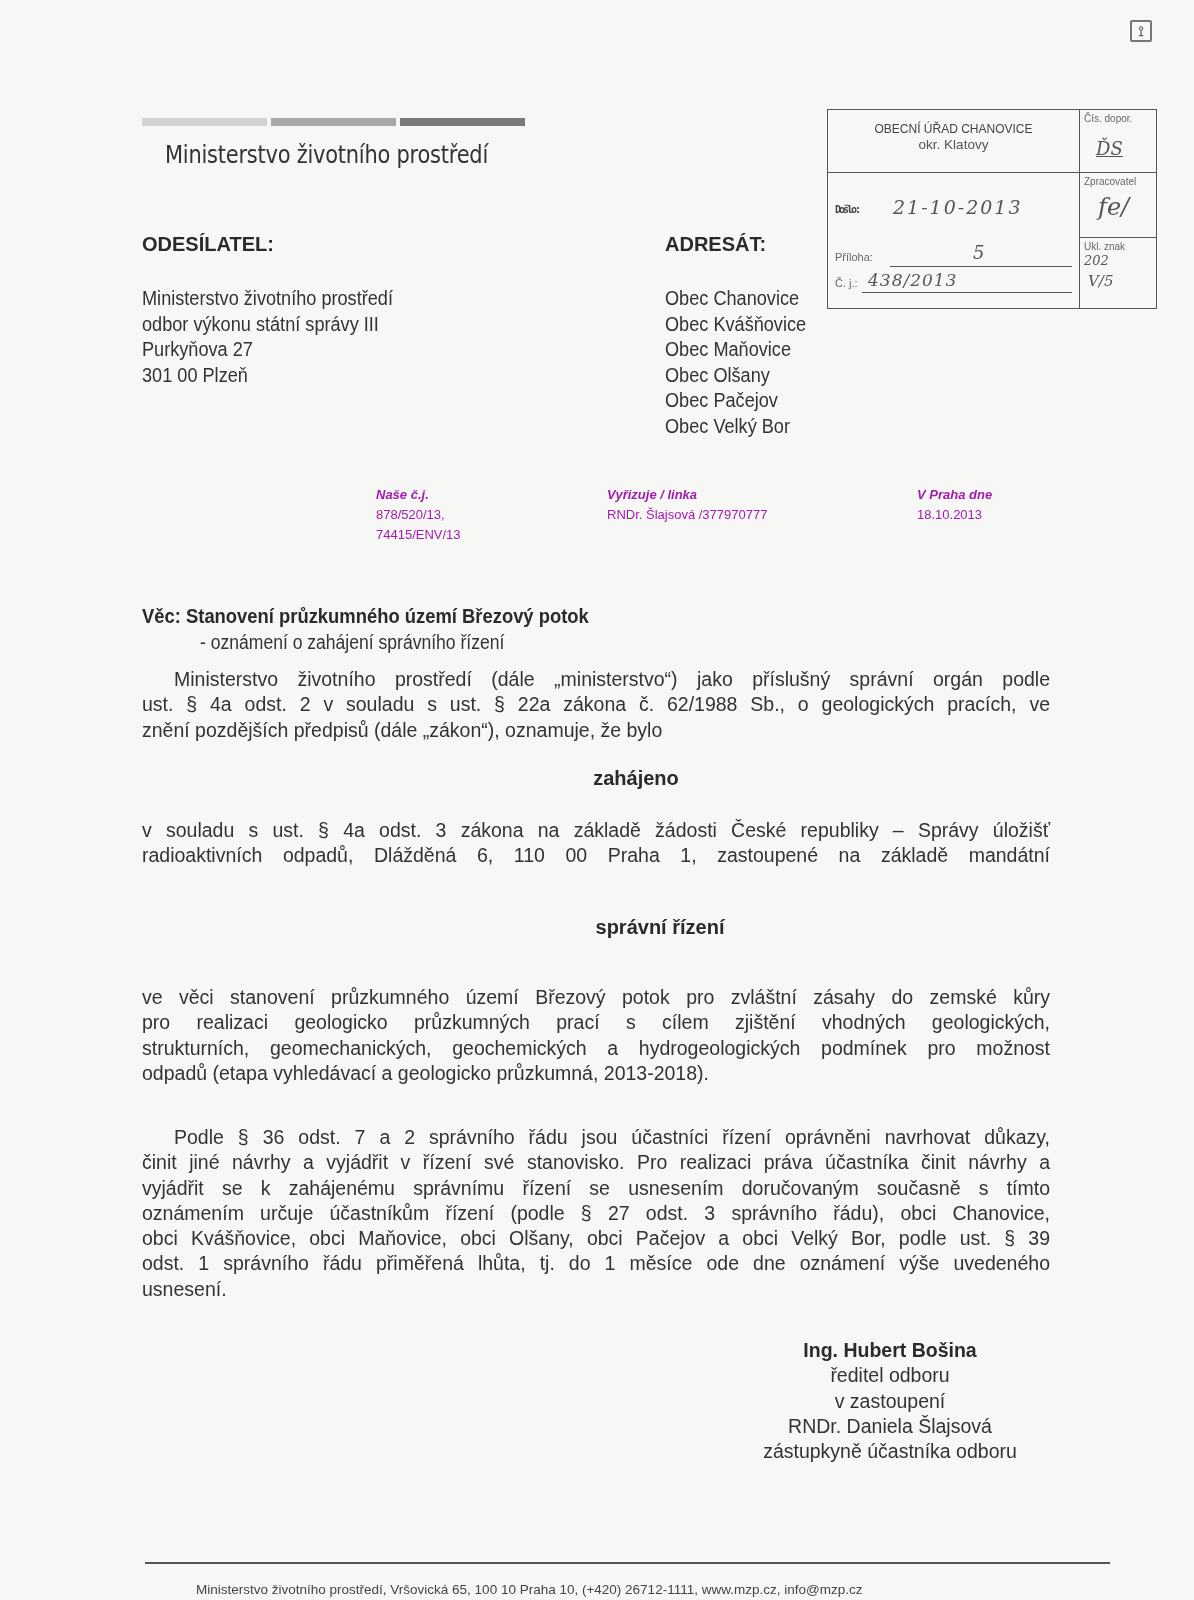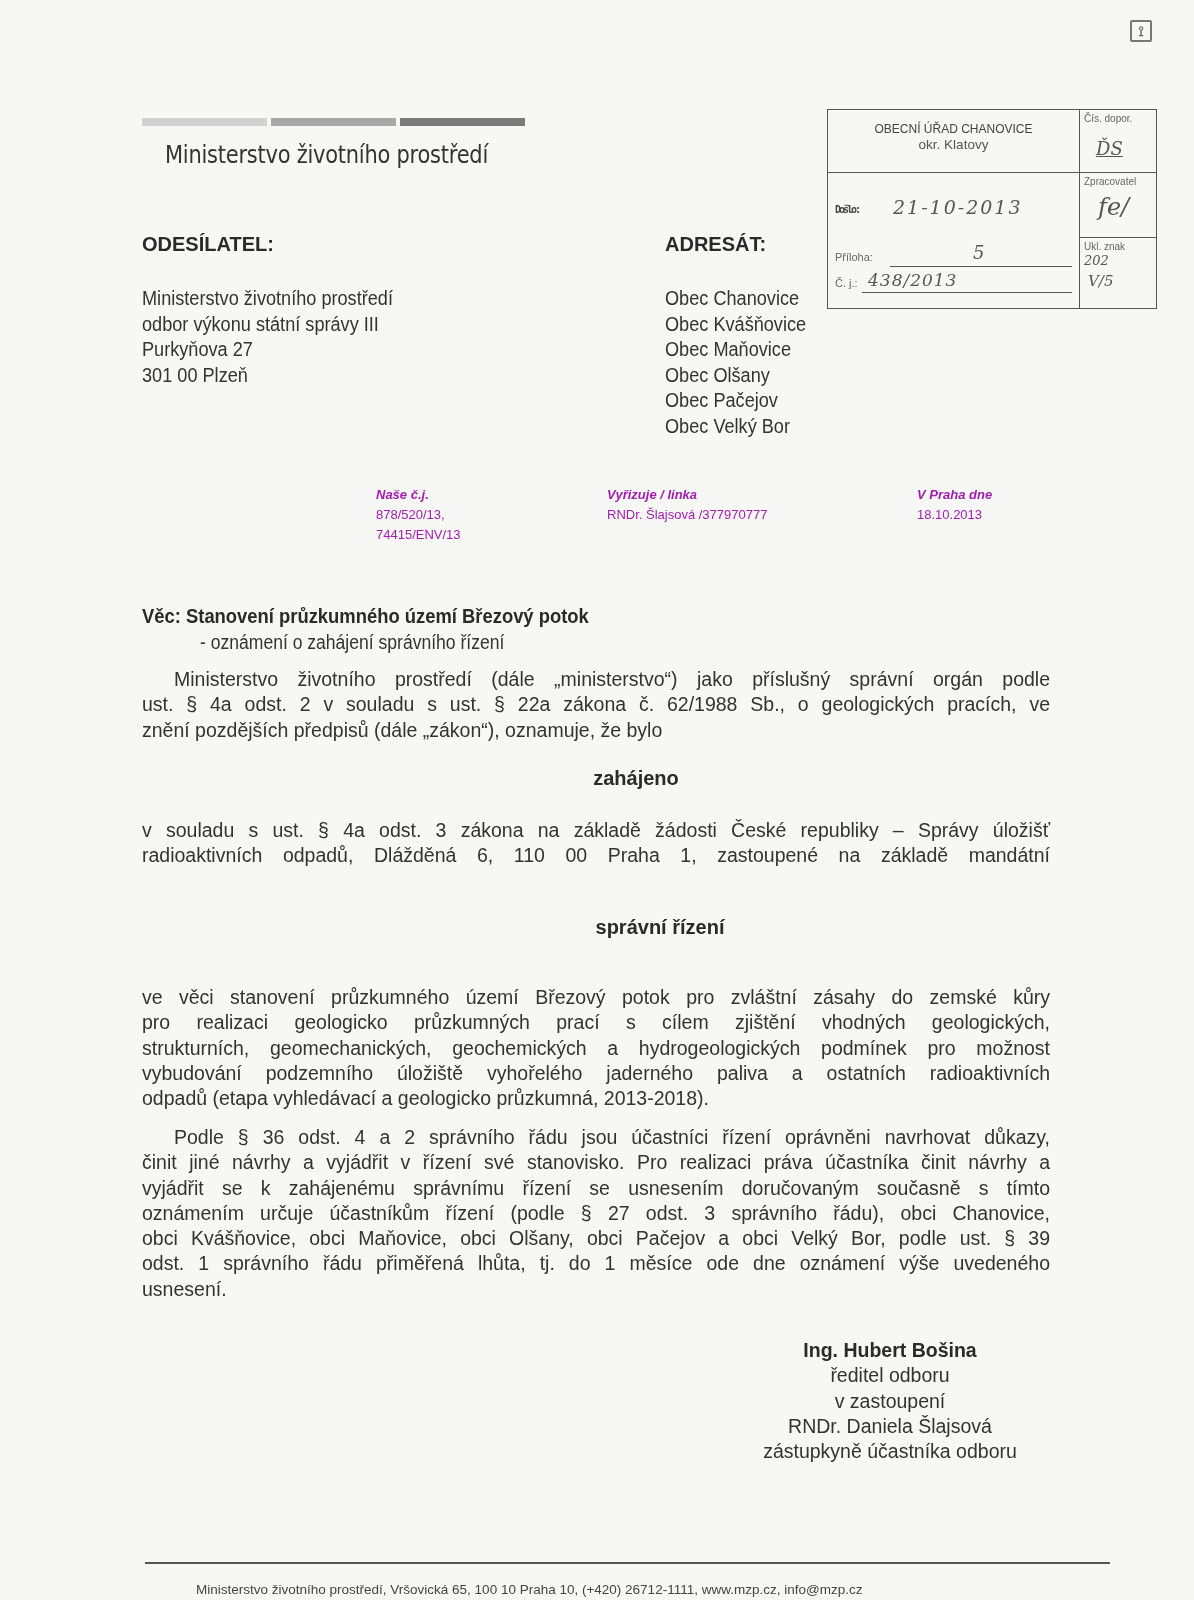--- a/index.html
+++ b/index.html
@@ -196,26 +196,25 @@
     <span class="line just">v souladu s ust. § 4a odst. 3 zákona na základě žádosti České republiky – Správy úložišť</span>
     <span class="line just">radioaktivních odpadů, Dlážděná 6, 110 00 Praha 1, zastoupené na základě mandátní</span>
   </div>
 
   <div class="center-word cw2">správní řízení</div>
 
   <div class="para p3">
     <span class="line just">ve věci stanovení průzkumného území Březový potok pro zvláštní zásahy do zemské kůry</span>
     <span class="line just">pro realizaci geologicko průzkumných prací s cílem zjištění vhodných geologických,</span>
     <span class="line just">strukturních, geomechanických, geochemických a hydrogeologických podmínek pro možnost</span>
-    <span class="line just">vybudování podzemního úložiště vyhořelého jaderného paliva a ostatních radioaktivních</span>
     <span class="line">odpadů (etapa vyhledávací a geologicko průzkumná, 2013-2018).</span>
   </div>
 
   <div class="para p4">
-    <span class="line just indent">Podle § 36 odst. 4 a 2 správního řádu jsou účastníci řízení oprávněni navrhovat důkazy,</span>
+    <span class="line just indent">Podle § 36 odst. 7 a 2 správního řádu jsou účastníci řízení oprávněni navrhovat důkazy,</span>
     <span class="line just">činit jiné návrhy a vyjádřit v řízení své stanovisko. Pro realizaci práva účastníka činit návrhy a</span>
     <span class="line just">vyjádřit se k zahájenému správnímu řízení se usnesením doručovaným současně s tímto</span>
     <span class="line just">oznámením určuje účastníkům řízení (podle § 27 odst. 3 správního řádu), obci Chanovice,</span>
     <span class="line just">obci Kvášňovice, obci Maňovice, obci Olšany, obci Pačejov a obci Velký Bor, podle ust. § 39</span>
     <span class="line just">odst. 1 správního řádu přiměřená lhůta, tj. do 1 měsíce ode dne oznámení výše uvedeného</span>
     <span class="line">usnesení.</span>
   </div>
 
   <div class="sig">
     <div class="sig-name">Ing. Hubert Bošina</div>

